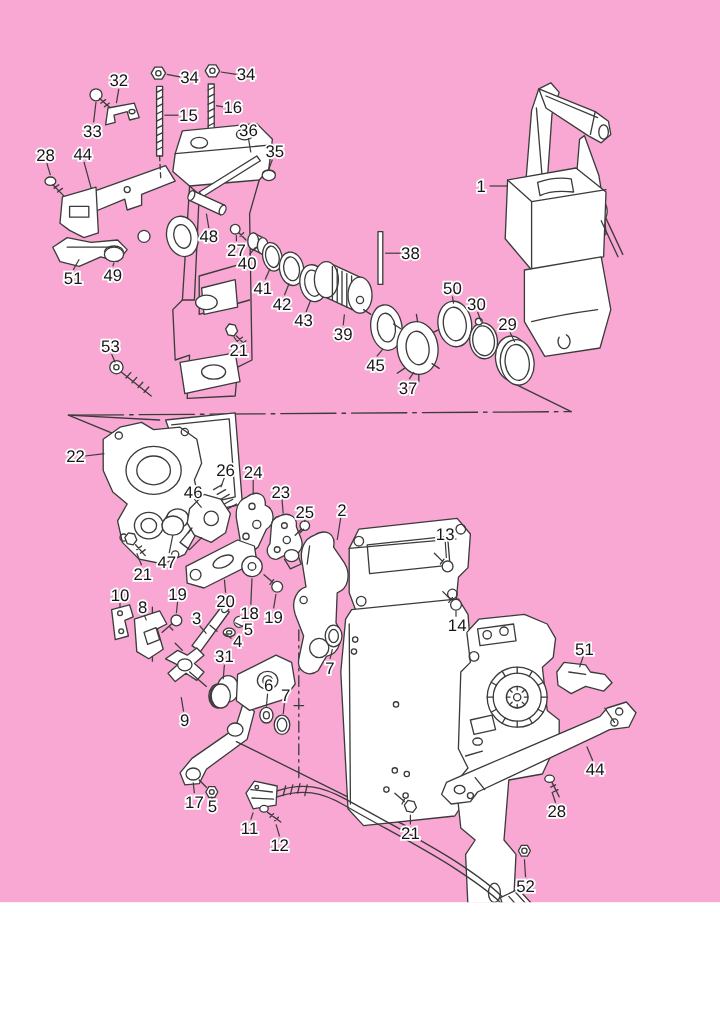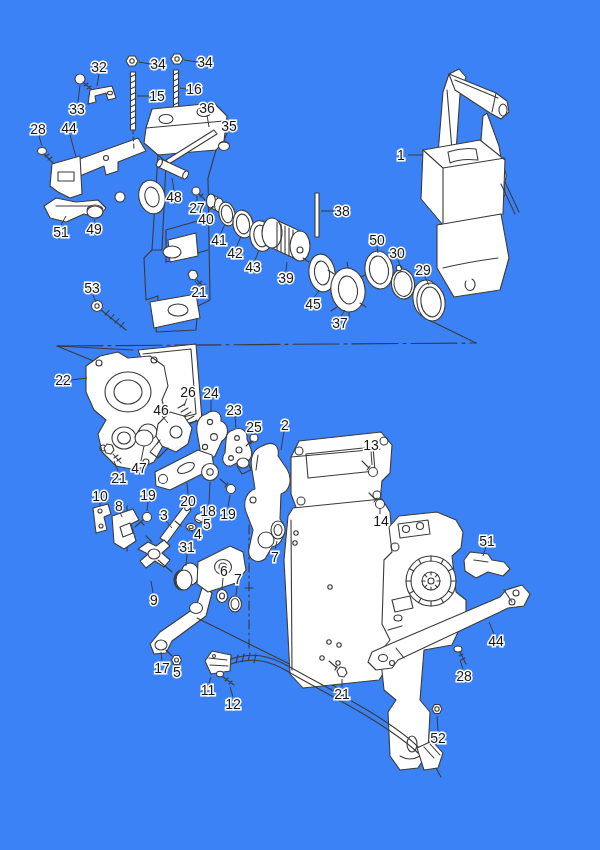--- a/index.html
+++ b/index.html
@@ -1,16 +1,16 @@
 <!DOCTYPE html>
 <html><head>
 <meta charset="utf-8">
 <style>
   html,body{margin:0;padding:0;background:#ffffff;}
-  .stage{position:relative;width:600px;height:850px;background:#3b82f6;overflow:hidden;
+  .stage{position:relative;width:600px;height:752px;background:#f9a8d4;overflow:hidden;
          font-family:"Liberation Sans",sans-serif;}
   svg{position:absolute;left:0;top:0;}
   #drawing path,#drawing ellipse,#drawing circle,#drawing rect,#drawing line{vector-effect:non-scaling-stroke;}
   #label-layer text{
     font-family:"Liberation Sans",sans-serif;
     text-anchor:middle;
     paint-order:stroke;
     stroke:#ffffff;
     stroke-width:3px;
     font-weight:400;

